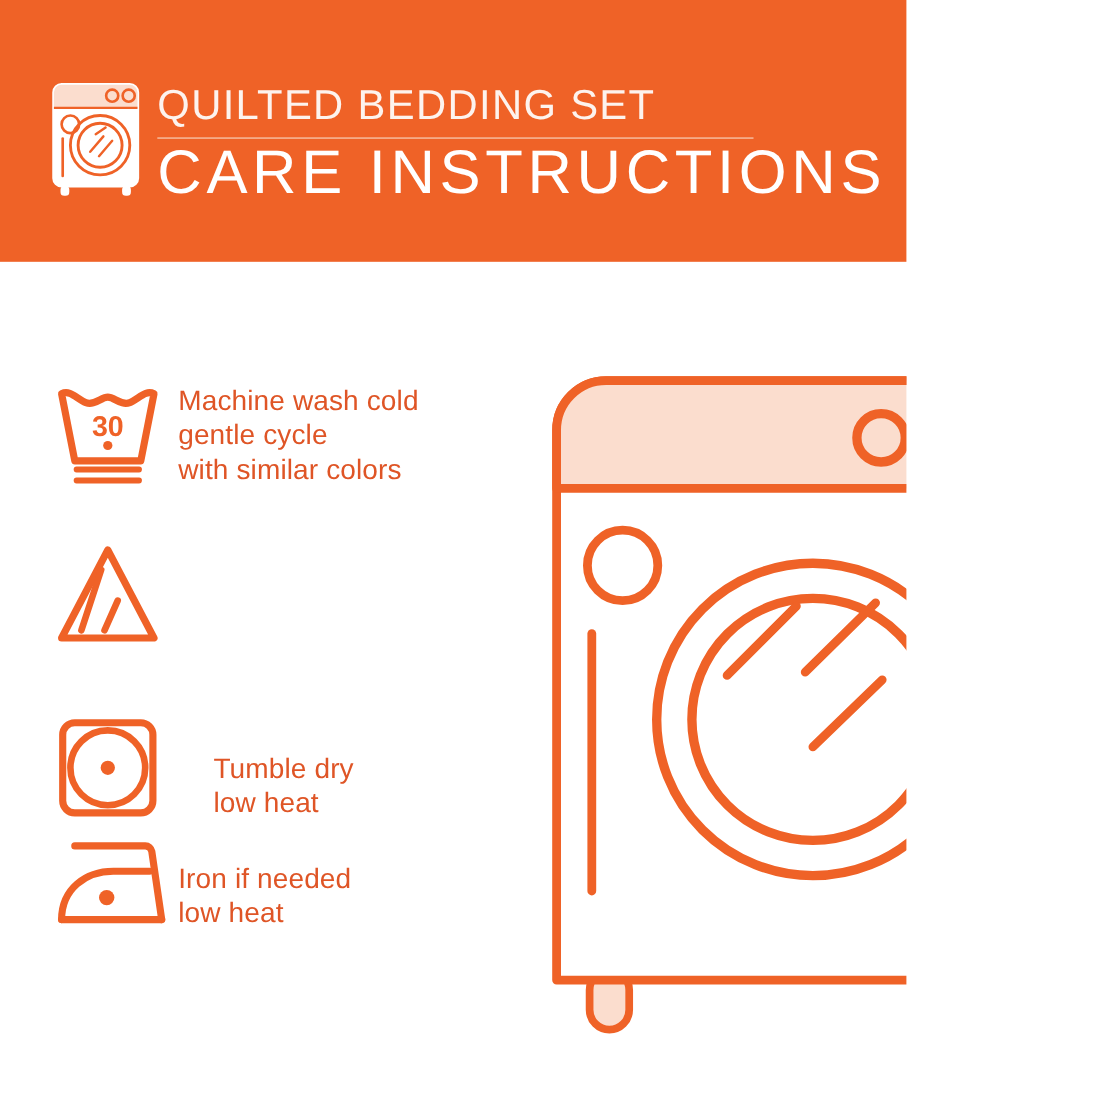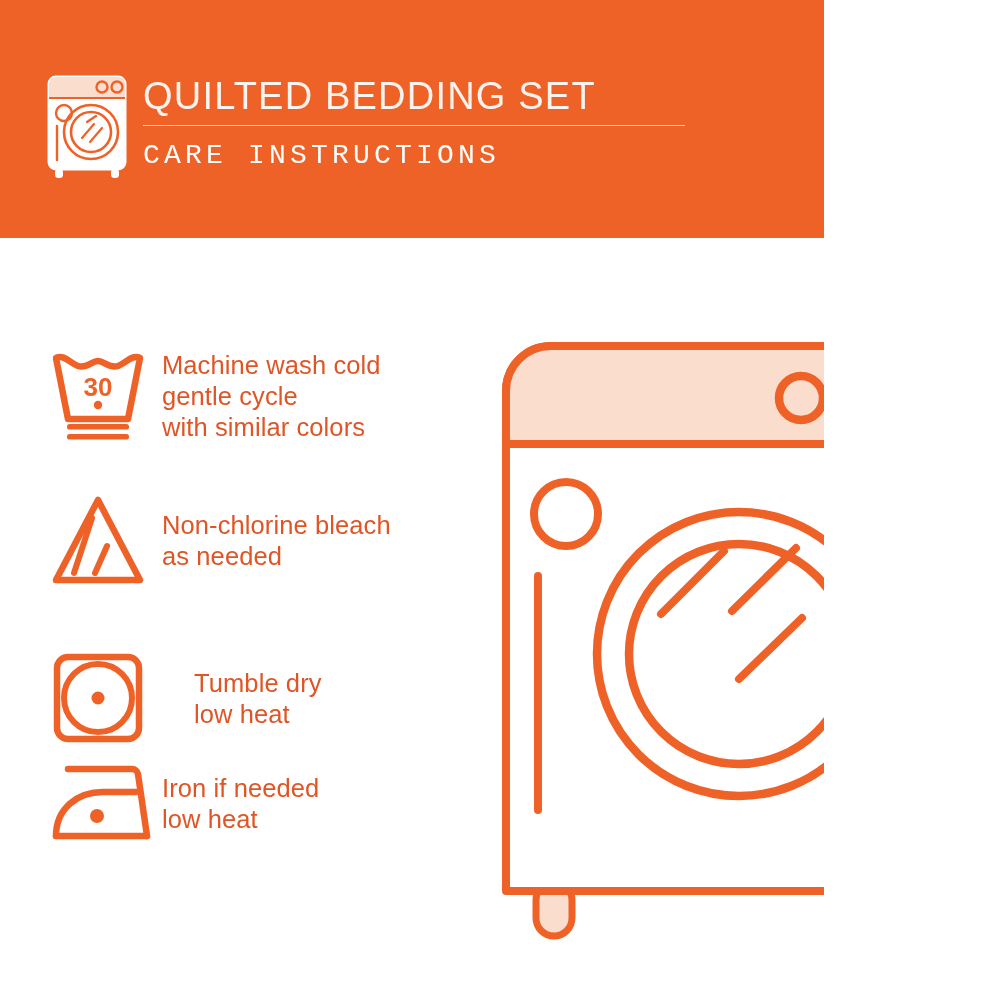--- a/index.html
+++ b/index.html
@@ -50,35 +50,34 @@
     white-space: nowrap;
   }
   #title-divider {
     margin: 7px 0 6px 0;
     width: 542px;
     height: 1px;
     background: #f8d9c7;
   }
   #title-sub {
     color: #ffffff;
-    font-size: 28px;
+    font-size: 56px;
     line-height: 48px;
     letter-spacing: 4.2px;
     font-weight: 400;
     white-space: nowrap;
-    font-family: Liberation Mono, monospace;
   }
 
   
   .care-row {
     position: absolute;
     left: 50px;
     width: 430px;
     display: flex;
-    align-items: center;
+    align-items: flex-end;
   }
   .care-icon-wrap {
     width: 112px;
     flex: 0 0 112px;
     display: flex;
     justify-content: flex-start;
     align-items: flex-start;
   }
   .care-text {
     color: #df5526;
@@ -171,24 +170,20 @@
   </div>
 
   <div class="care-row" id="row-bleach">
     <div class="care-icon-wrap">
       <svg viewBox="0 0 96 92" width="96" height="92" aria-hidden="true">
         <path d="M48 6 L90 86 L6 86 Z" fill="none" stroke="#ef6227" stroke-width="6.5" stroke-linejoin="round"></path>
         <line x1="42" y1="24" x2="24" y2="79" stroke="#ef6227" stroke-width="6" stroke-linecap="round"></line>
         <line x1="57" y1="52" x2="45" y2="79" stroke="#ef6227" stroke-width="6" stroke-linecap="round"></line>
       </svg>
     </div>
-    <div class="care-text">
-      <span>Non-chlorine bleach</span>
-      <span>as needed</span>
-    </div>
   </div>
 
   <div class="care-row" id="row-dry">
     <div class="care-icon-wrap">
       <svg viewBox="0 0 96 96" width="96" height="96" aria-hidden="true">
         <rect x="7" y="7" width="82" height="82" rx="11" ry="11" fill="none" stroke="#ef6227" stroke-width="6.5"></rect>
         <circle cx="48" cy="48" r="34" fill="none" stroke="#ef6227" stroke-width="6"></circle>
         <circle cx="48" cy="48" r="6.5" fill="#ef6227"></circle>
       </svg>
     </div>

